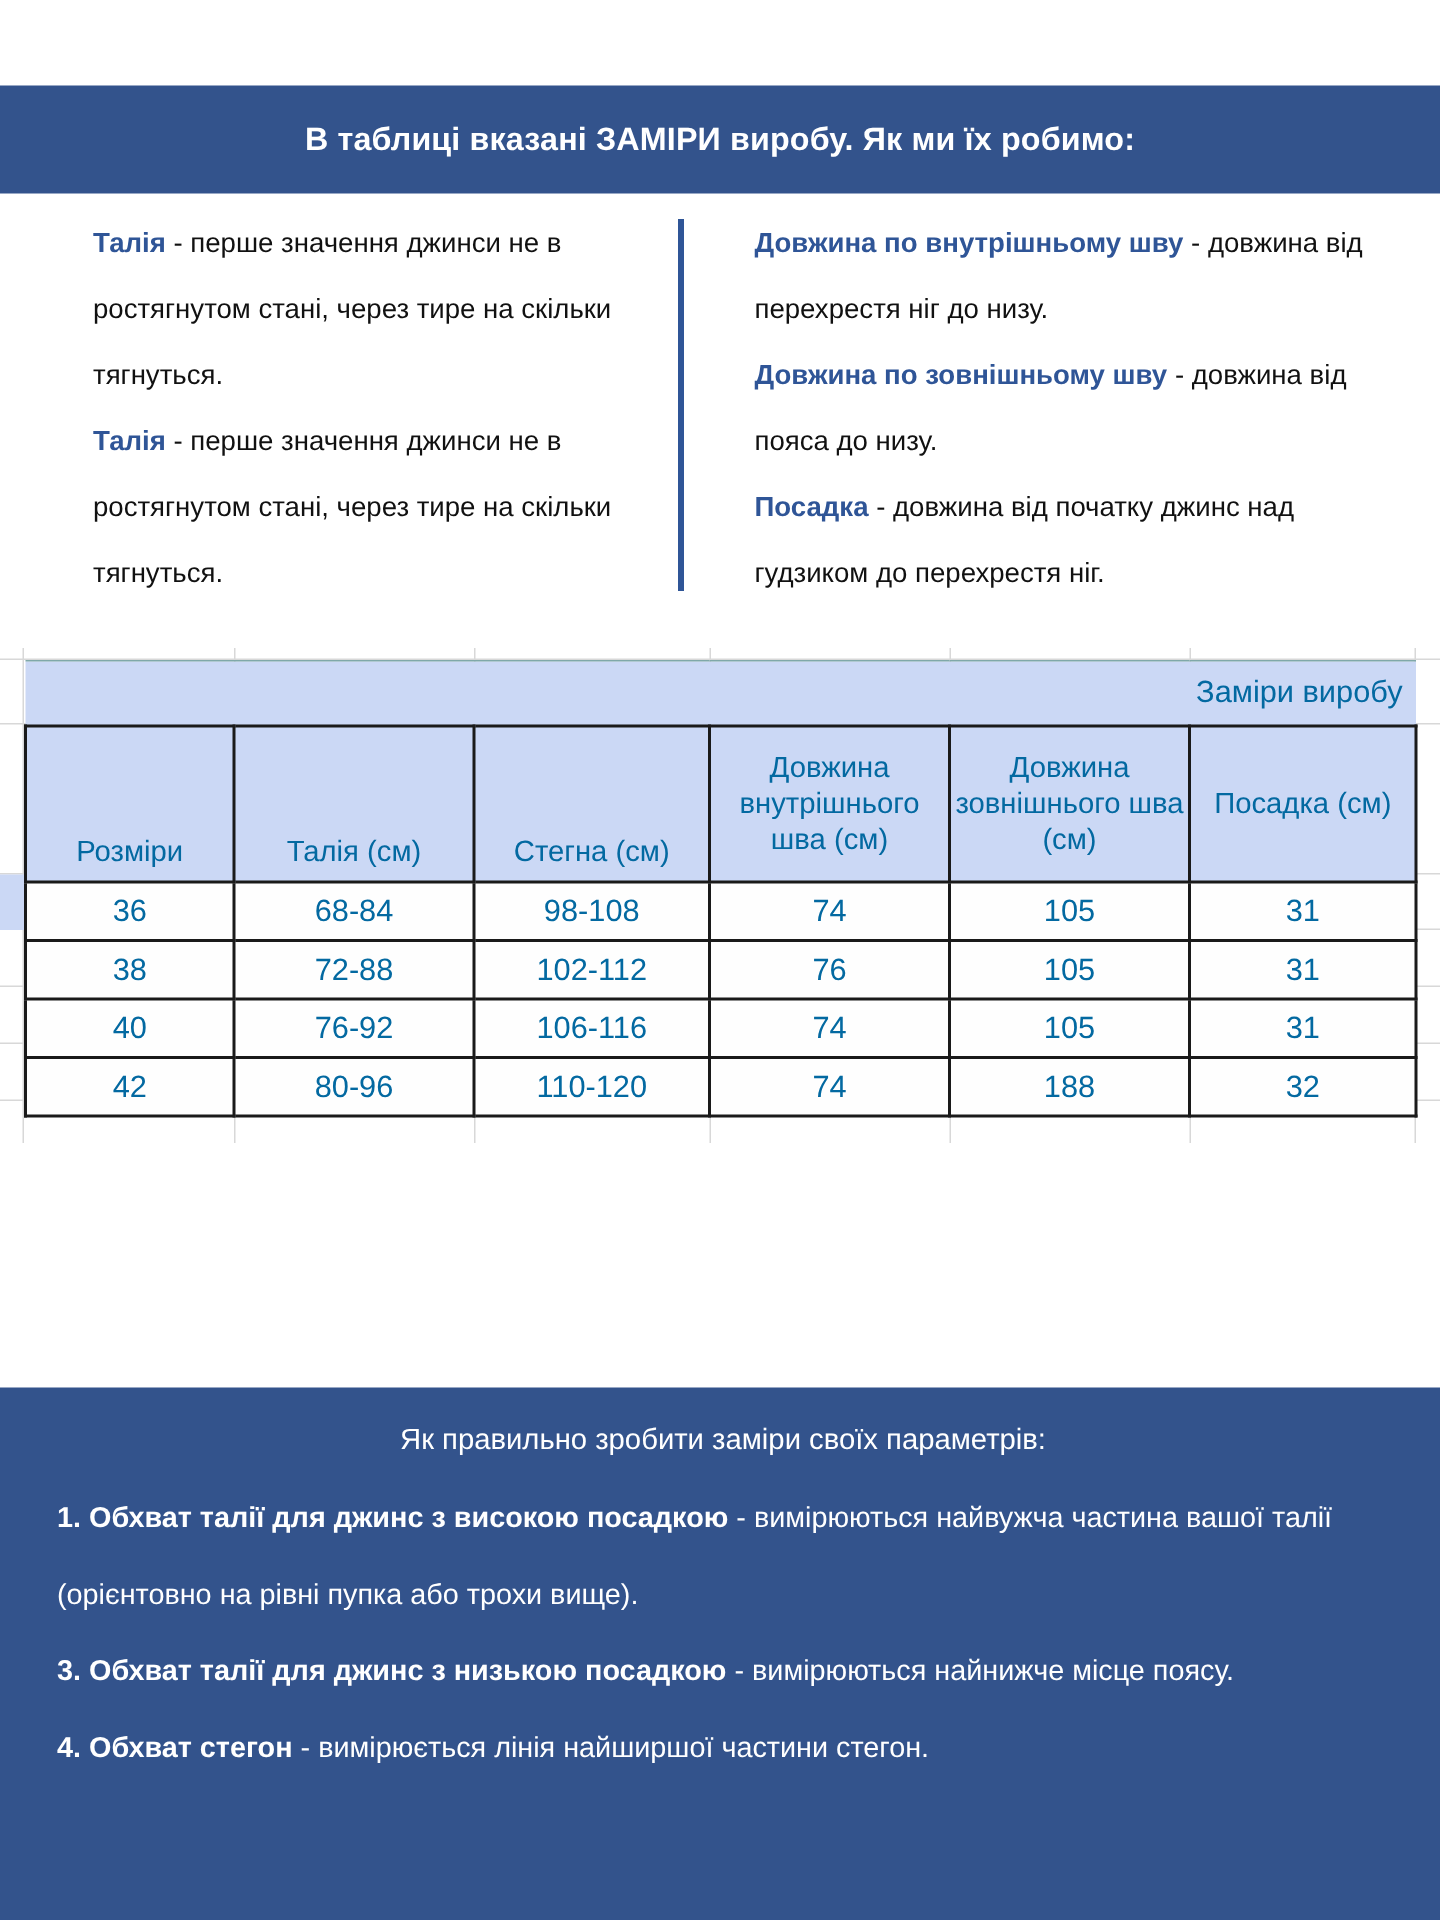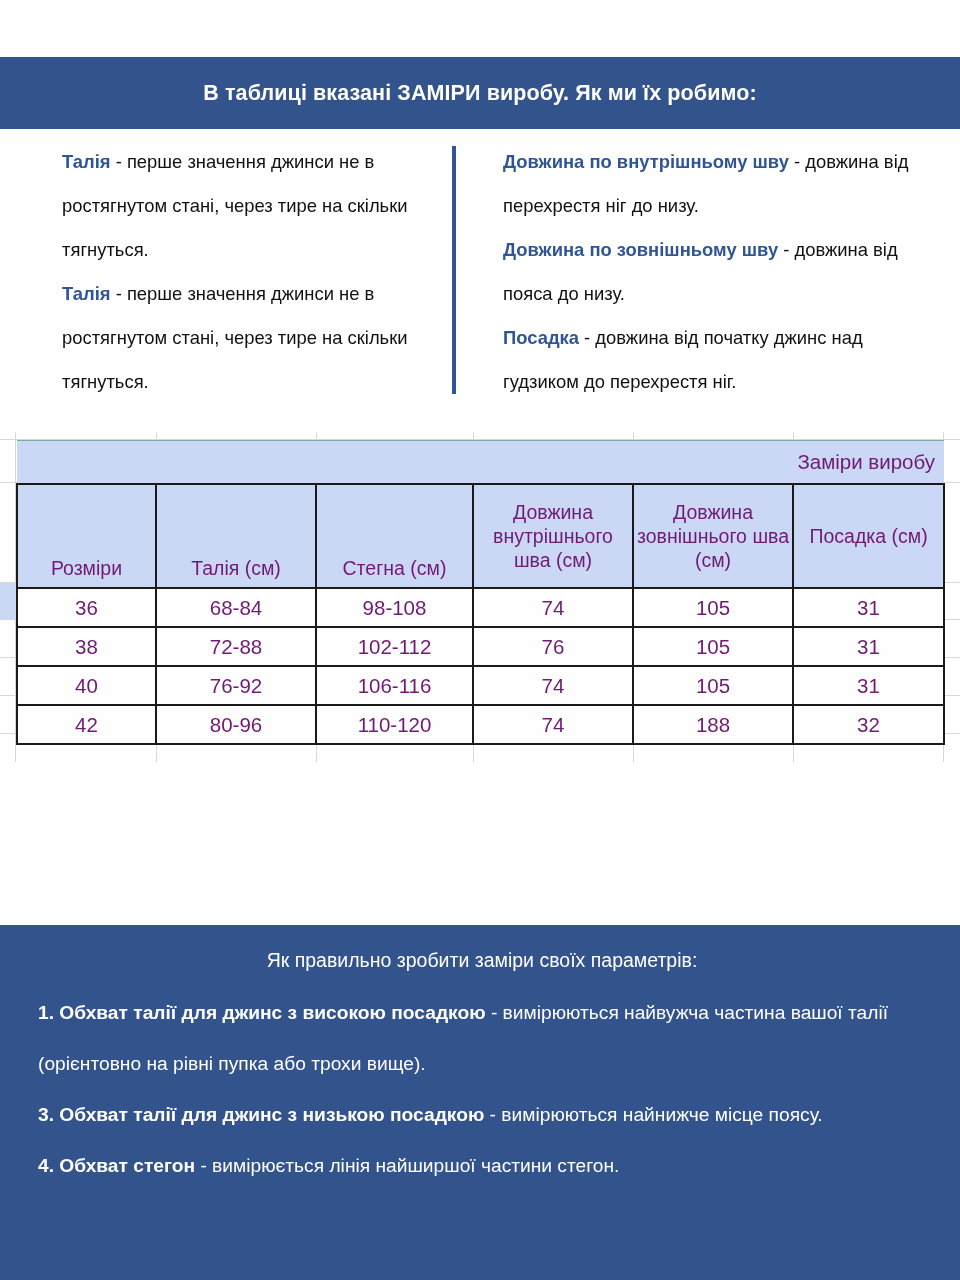--- a/index.html
+++ b/index.html
@@ -116,21 +116,21 @@
     top: 8px;
     width: 927px;
     border-collapse: collapse;
     table-layout: fixed;
   }
   table.size-table td {
     border: 2px solid #1A1A1A;
     text-align: center;
     vertical-align: middle;
     font-size: 20px;
-    color: #701a75;
+    color: #0369a1;
     padding: 0;
   }
   
   table.size-table tr.title-row td {
     border: none;
     border-top: 1px solid #7FA8A8;
     background: #CBD8F5;
     height: 42px;
     text-align: right;
     padding-right: 9px;

